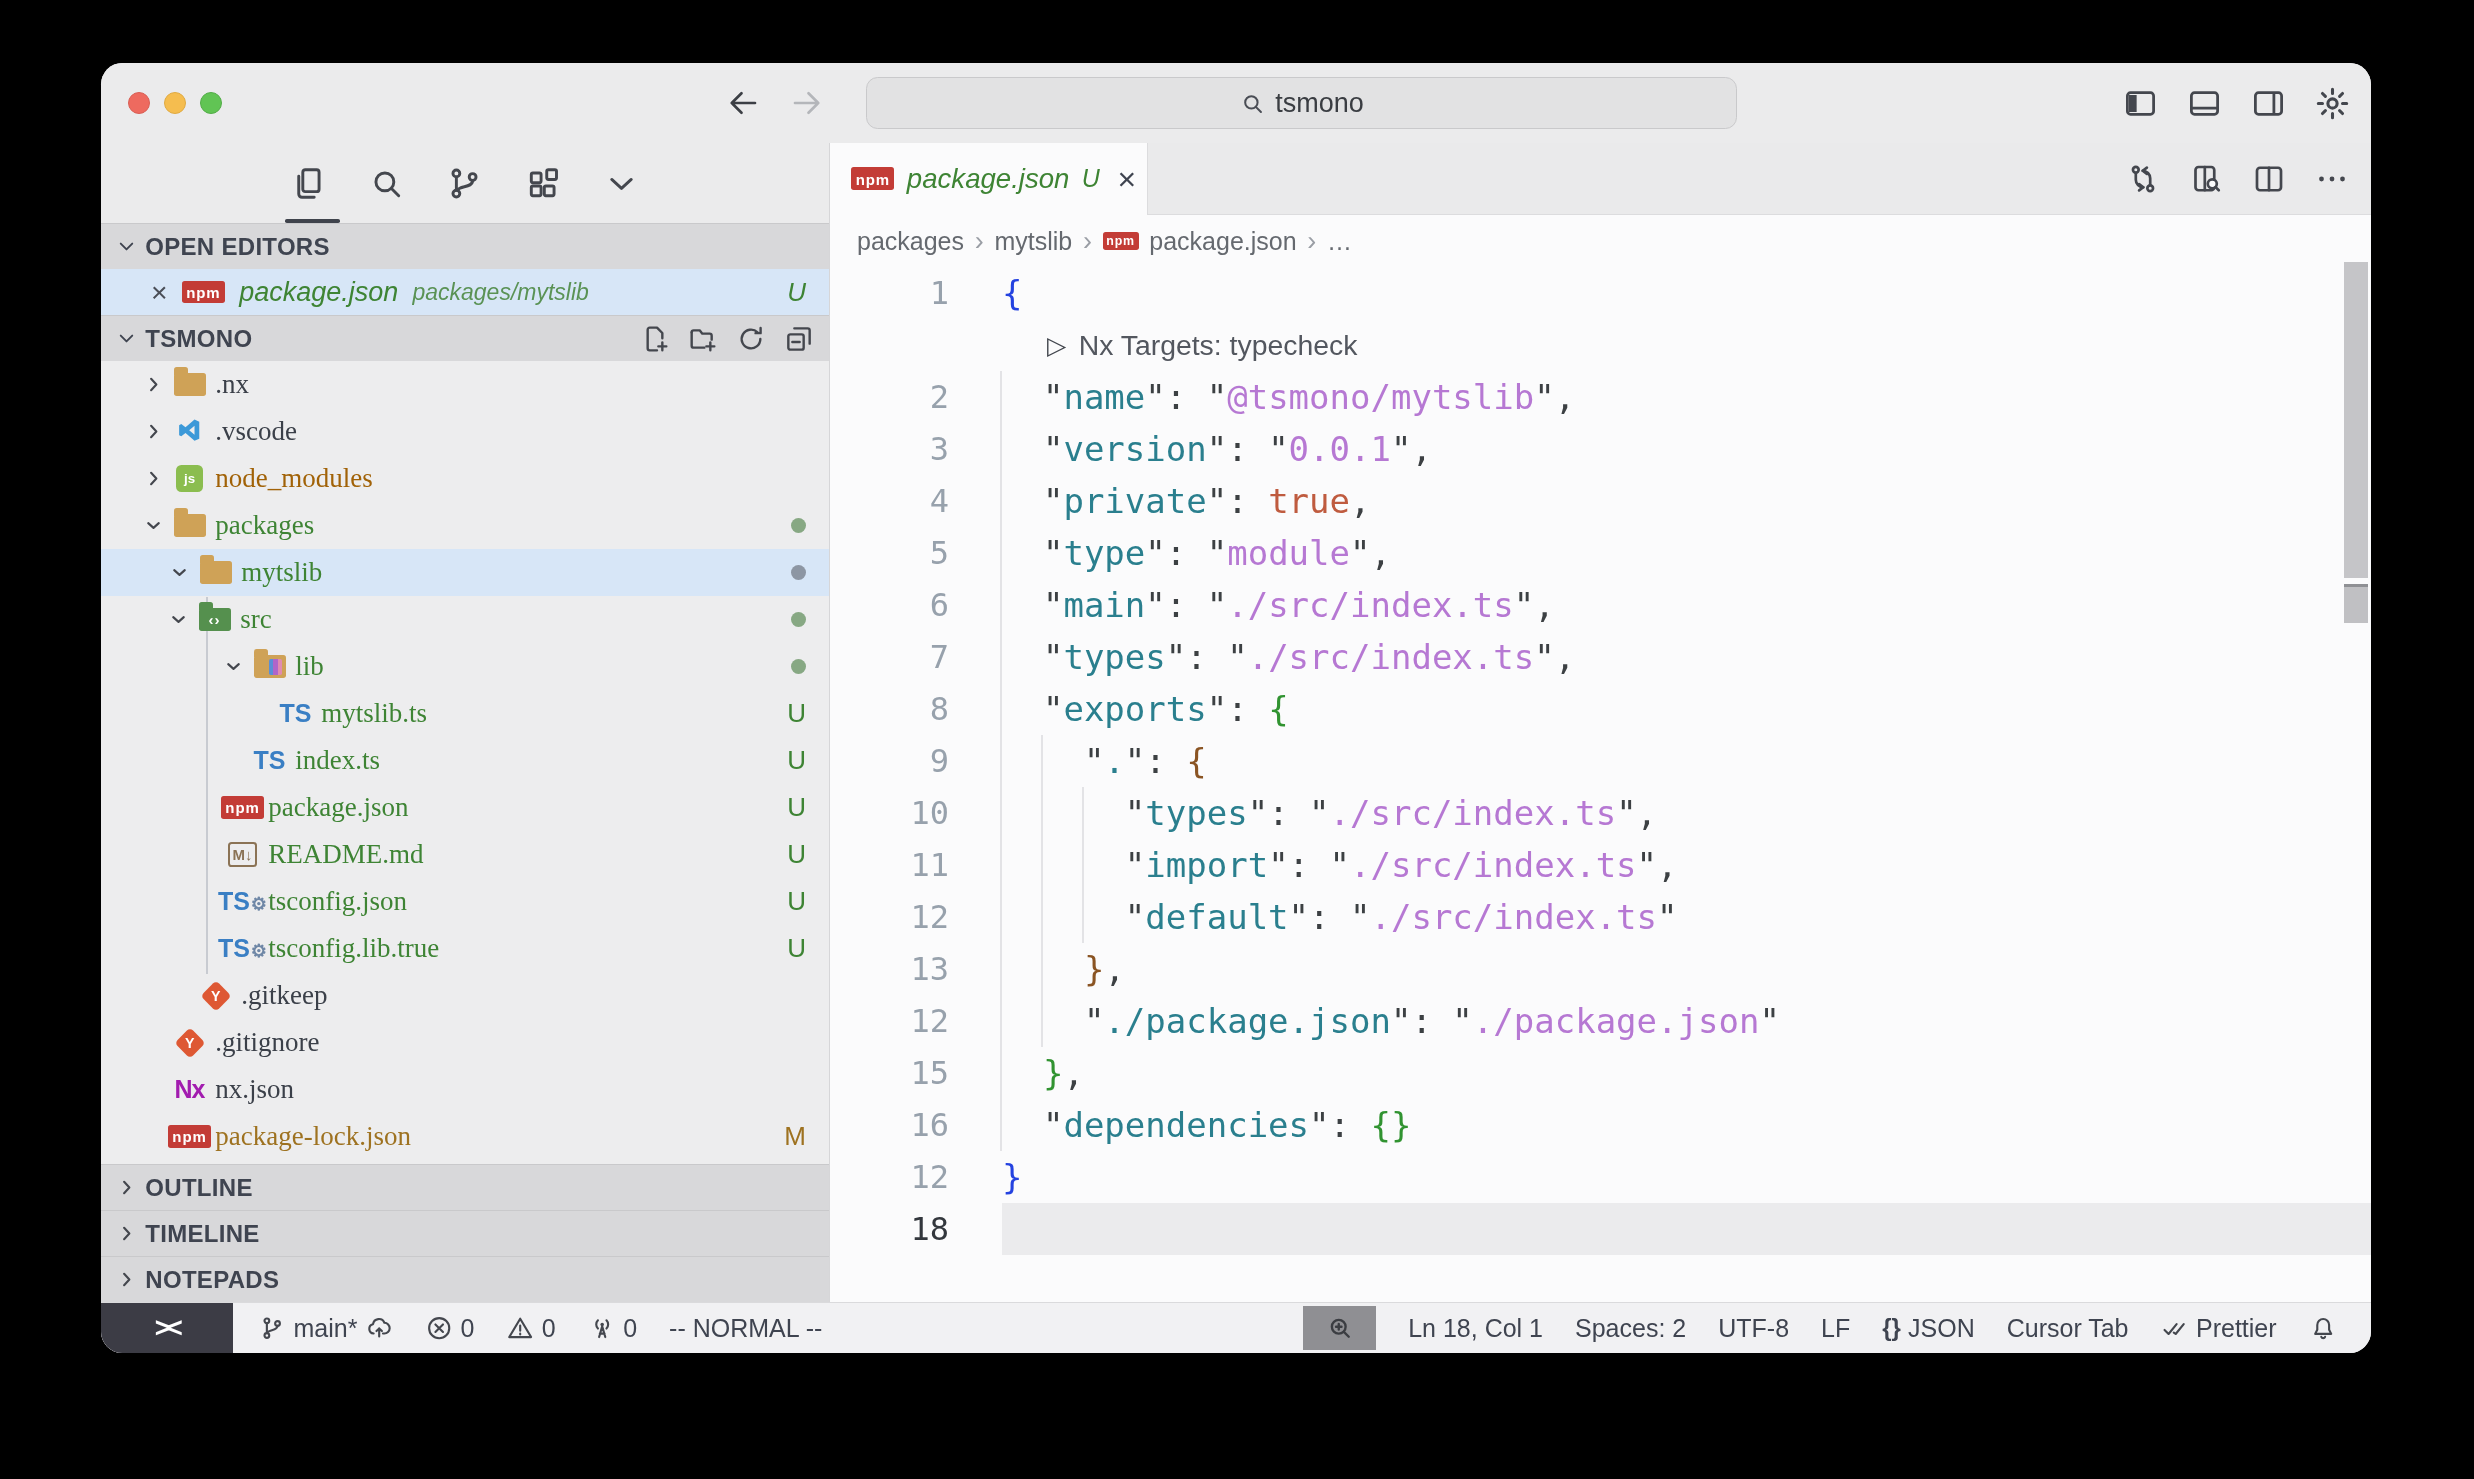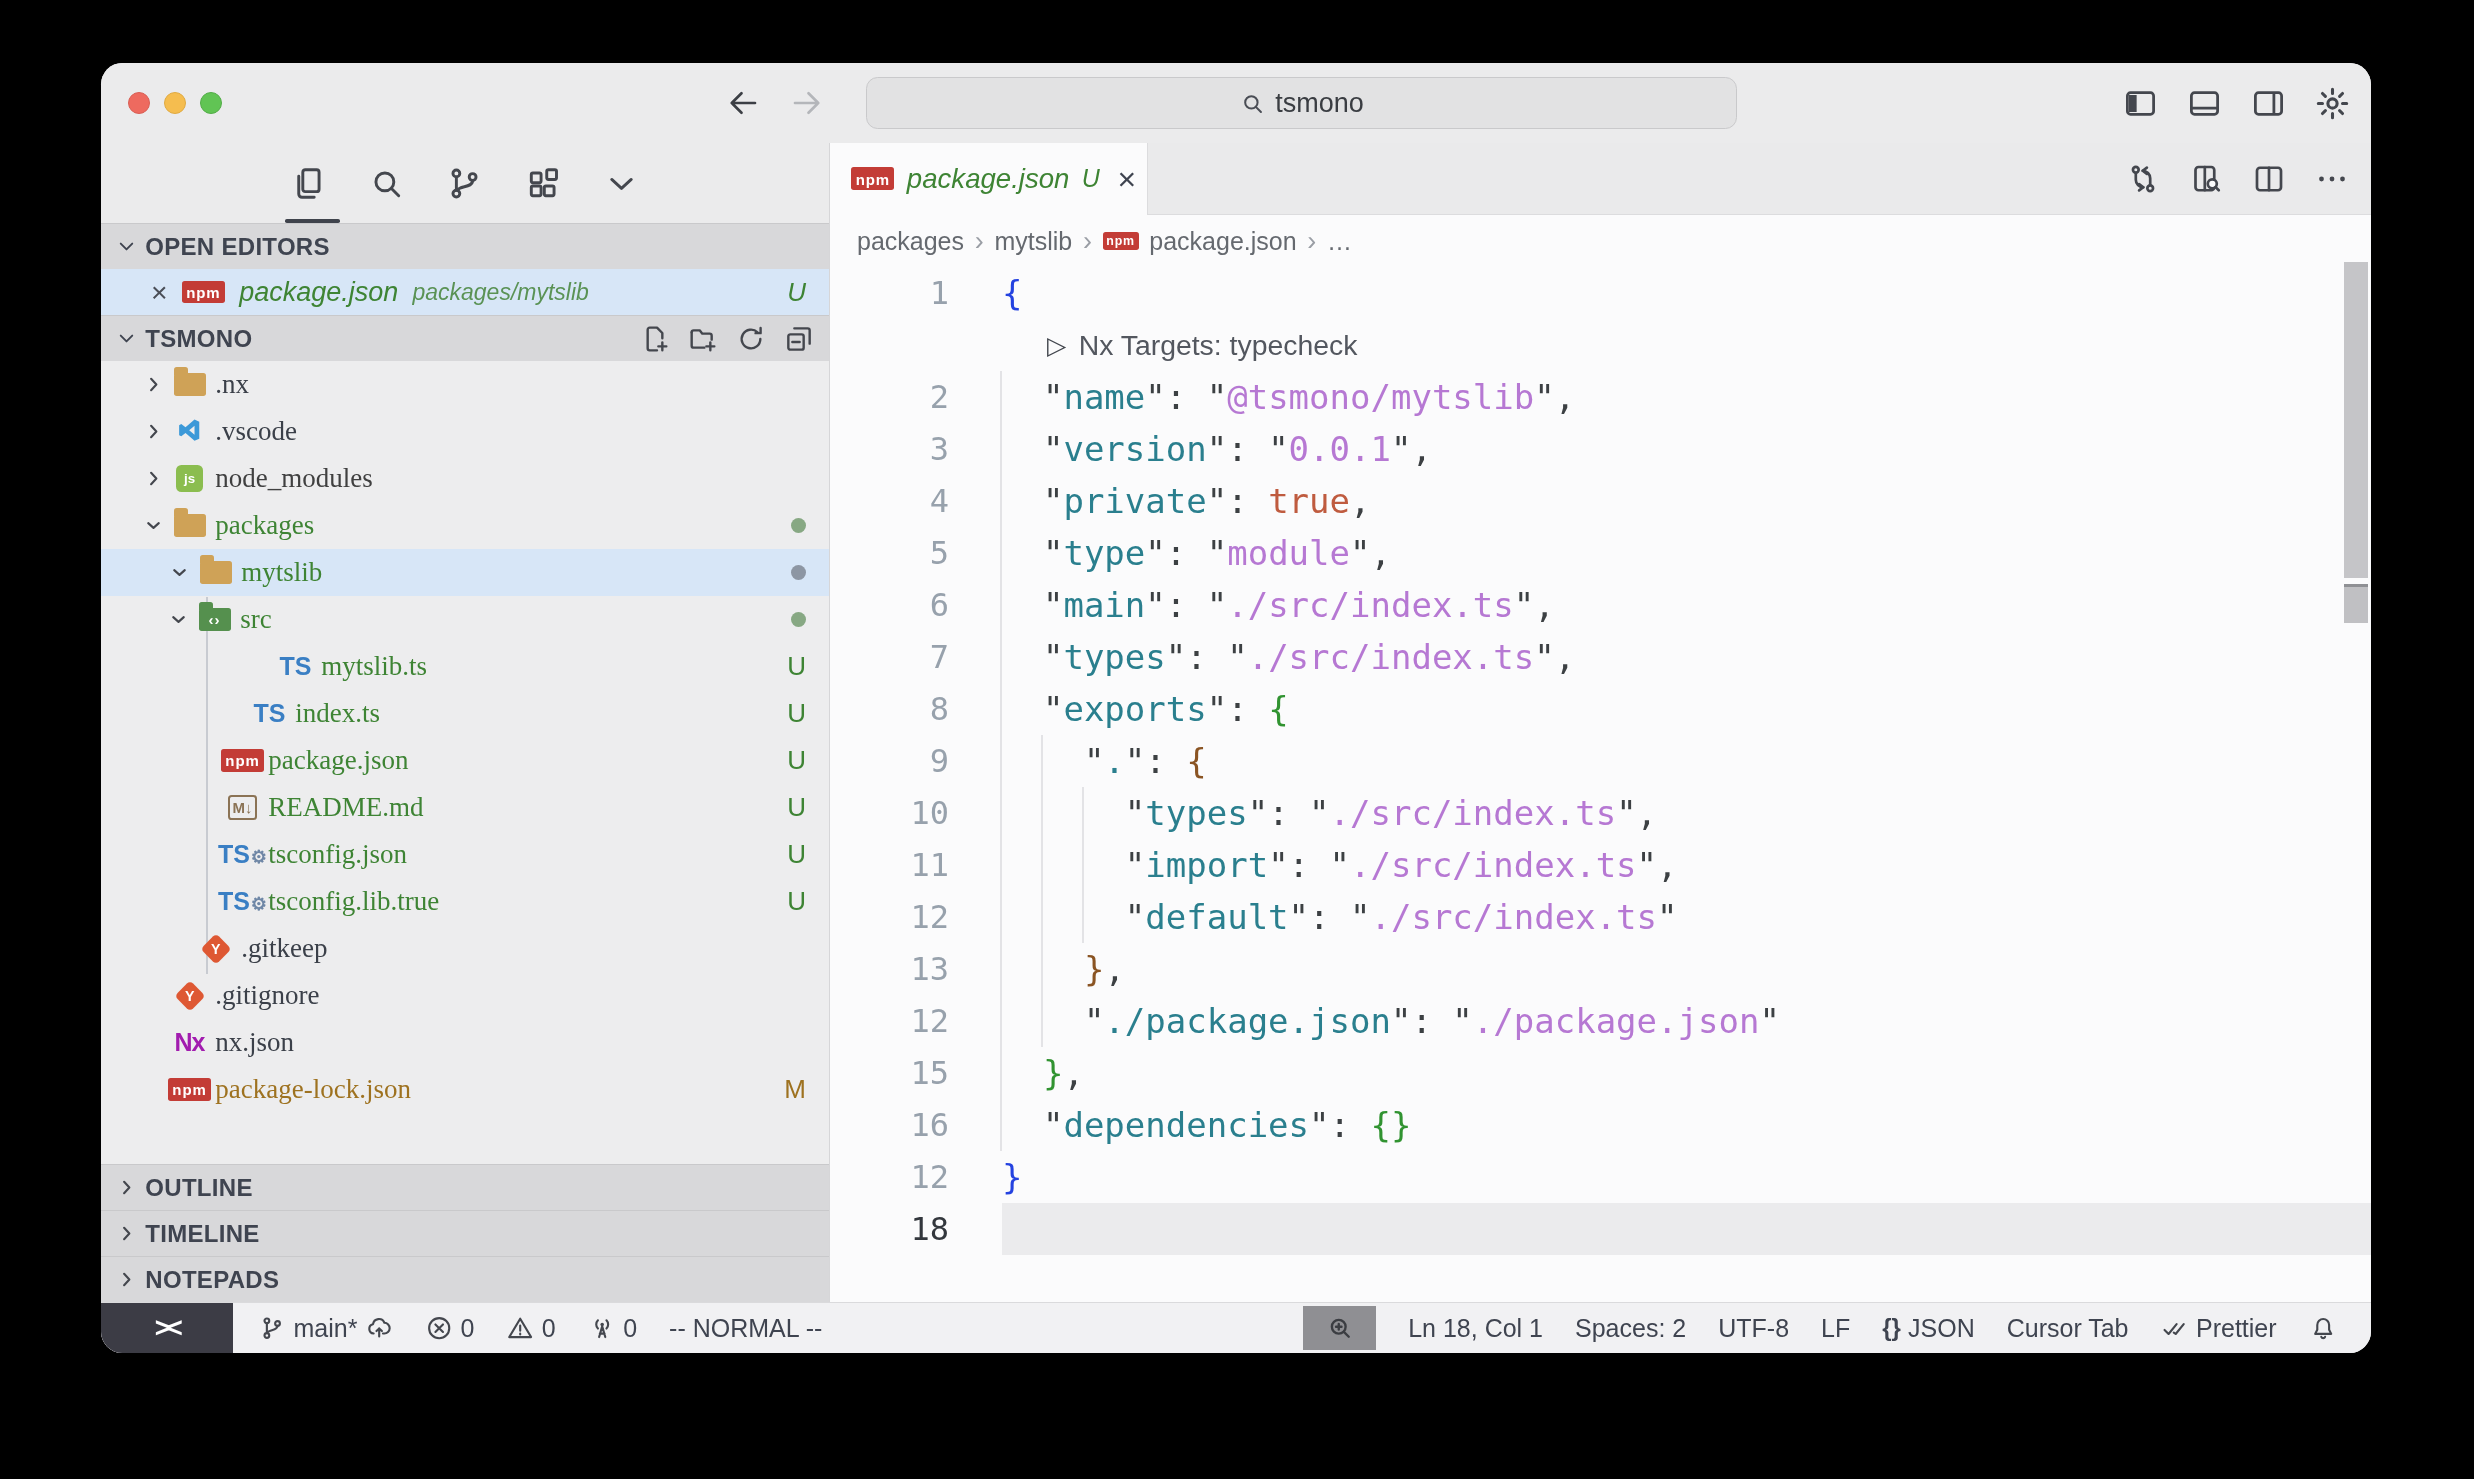--- a/index.html
+++ b/index.html
@@ -51,21 +51,21 @@
   .oe-badge { margin-left:auto; font-style:italic; font-size:26px; color:#3e8434; }
 
   .tree { flex:0 0 801px; position:relative; background:#ededee; }
   .tree-guide { position:absolute; left:105px; top:236px; width:1.8px; height:377px; background:#c8cbd1; }
   .trow { height:47px; display:flex; align-items:center; position:relative; padding-right:23px; }
   .trow.selected { background:#d7e6f7; }
   .trow .chev { width:32px; flex:0 0 32px; display:flex; align-items:center; justify-content:center; }
   .trow .chev svg { width:23px; height:23px; }
   .trow .tico { width:41px; flex:0 0 41px; display:flex; align-items:center; justify-content:center; }
   .trow .tlabel { font-size:27px; margin-left:5.3px; white-space:nowrap;font-family:Liberation Serif, serif; }
-  .c-green { color:#3e8434; } .c-plain { color:#3b4049; } .c-ignored { color:#404040; } .c-modified { color:#9e7220; }
+  .c-green { color:#3e8434; } .c-plain { color:#3b4049; } .c-ignored { color:#a16207; } .c-modified { color:#9e7220; }
   .tbadge { margin-left:auto; font-size:26px; }
   .tbadge.u { color:#3e8434; } .tbadge.m { color:#9e7220; }
   .tdot { margin-left:auto; width:15px; height:15px; border-radius:50%; }
   .tdot.green { background:#87a883; } .tdot.grey { background:#8d96a3; }
 
   .spacer { flex:1; background:#ededee; }
   .foot-header { cursor:default; }
 
   
   .fi { position:relative; width:32px; height:23px; border-radius:2.7px; background:#cfa257; }
@@ -341,20 +341,32 @@
               <svg viewBox="0 0 24 24" fill="none" stroke="#44474e" stroke-width="2.2" stroke-linecap="round" stroke-linejoin="round">
                 <path d="M6.5 9.5l5.5 5 5.5-5"></path>
               </svg>
             </span>
             <span class="tico">
               <span class="fi src"></span>
             </span>
             <span class="tlabel c-green">src</span>
             <span class="tdot green"></span>
           </div>
+          <div class="trow" style="padding-left: 116px;">
+            <span class="chev">
+              <svg viewBox="0 0 24 24" fill="none" stroke="#44474e" stroke-width="2.2" stroke-linecap="round" stroke-linejoin="round">
+                <path d="M6.5 9.5l5.5 5 5.5-5"></path>
+              </svg>
+            </span>
+            <span class="tico">
+              <span class="fi lib"></span>
+            </span>
+            <span class="tlabel c-green">lib</span>
+            <span class="tdot green"></span>
+          </div>
           <div class="trow" style="padding-left: 142px;">
             <span class="chev"></span>
             <span class="tico">
               <span class="tsb">TS</span>
             </span>
             <span class="tlabel c-green">mytslib.ts</span>
             <span class="tbadge u">U</span>
           </div>
           <div class="trow" style="padding-left: 116px;">
             <span class="chev"></span>

